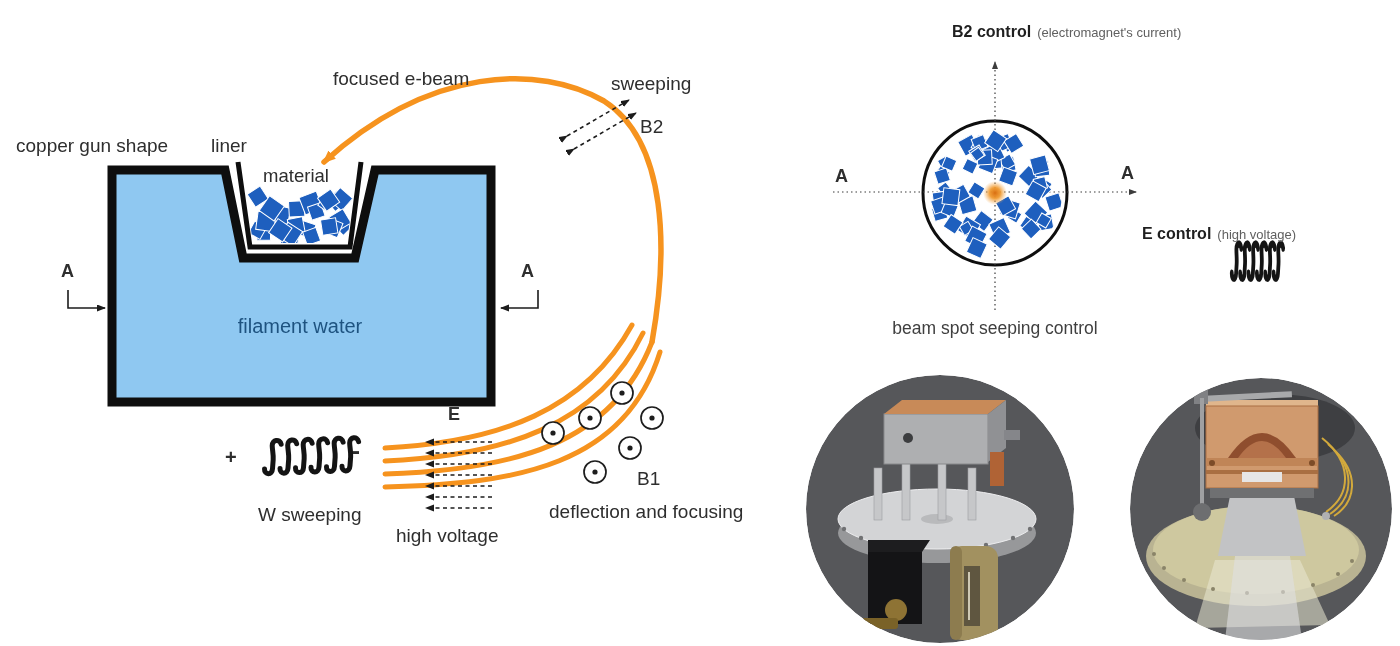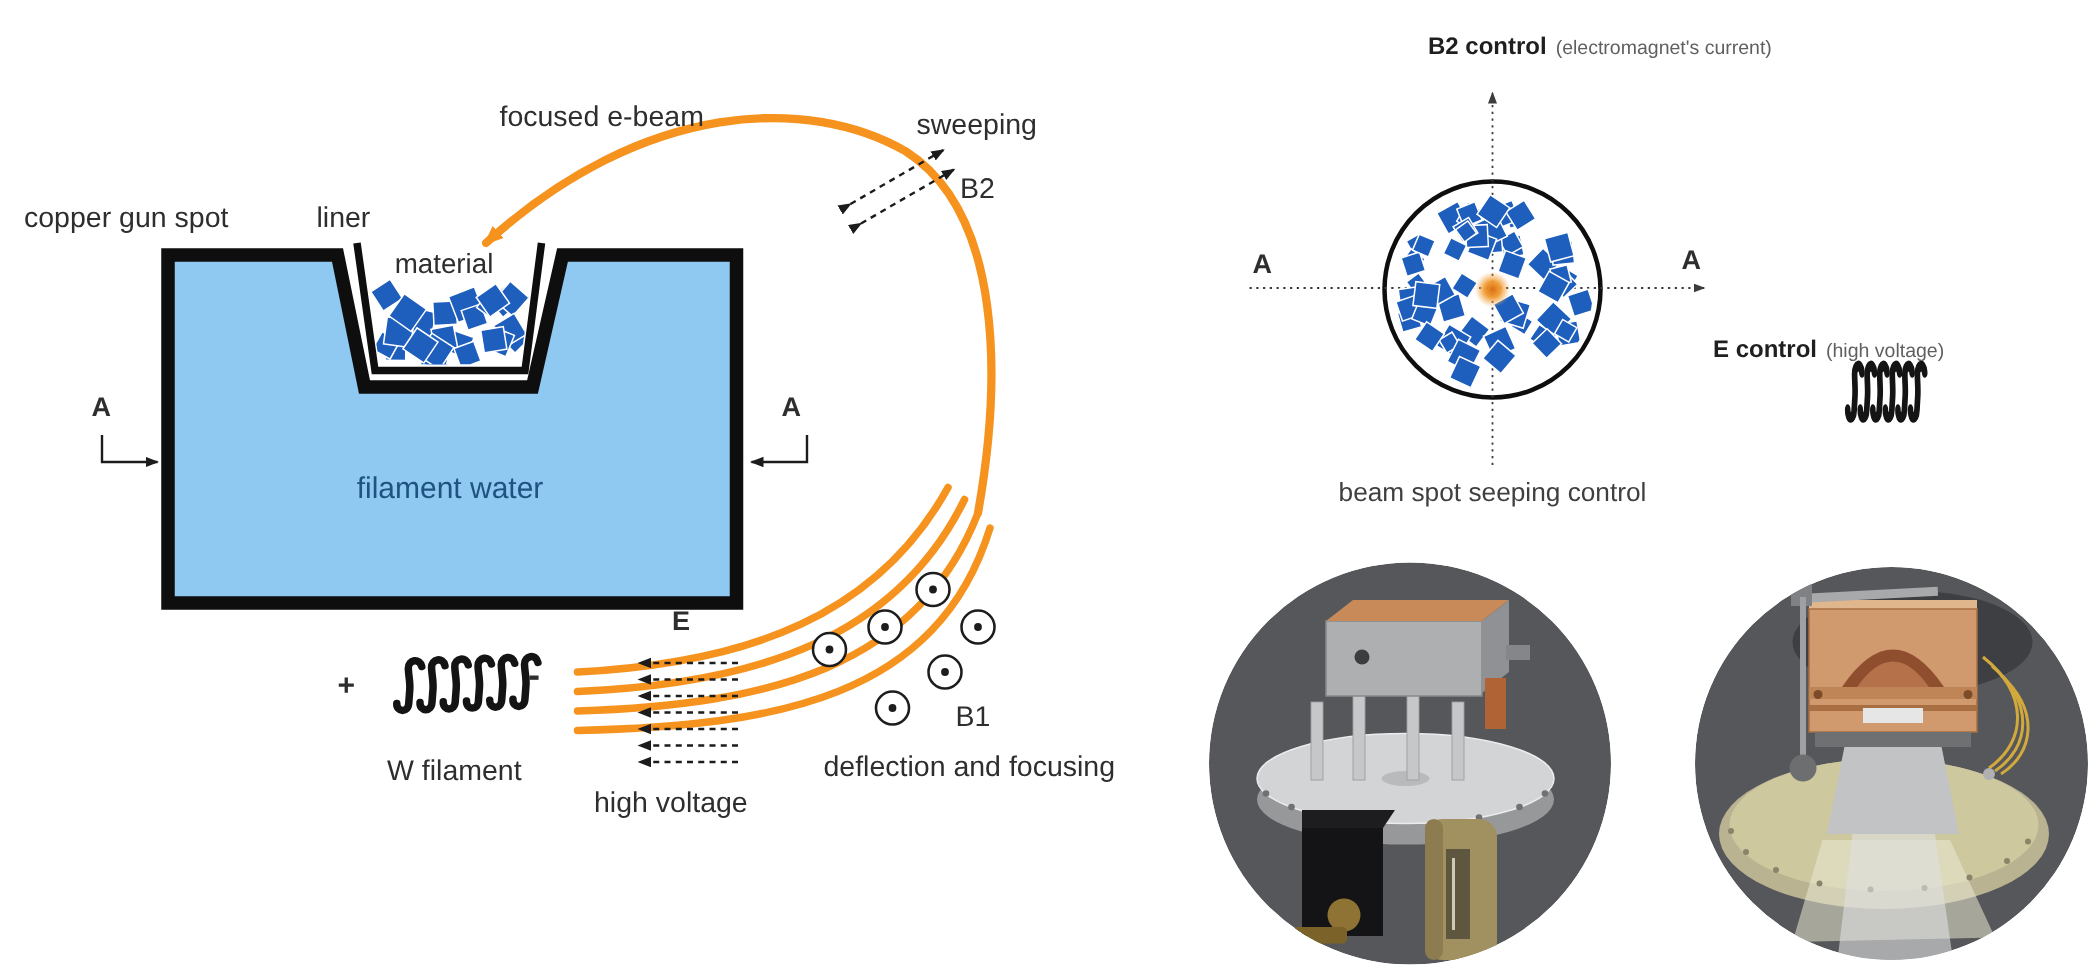--- a/index.html
+++ b/index.html
@@ -313,32 +313,32 @@
 
       <g fill="none" stroke="#d2a93c" stroke-width="2">
         <path d="M 1322,438 C 1352,462 1352,494 1326,512"></path>
         <path d="M 1328,444 C 1356,468 1354,498 1330,514"></path>
         <path d="M 1334,450 C 1360,474 1356,502 1334,516"></path>
       </g>
       <circle cx="1326" cy="516" r="4" fill="#b0b0b2"></circle>
     </g>
   </svg>
 
-  <div class="lbl" style="left:16px;top:136px;">copper gun spot</div>
+  <div class="lbl" style="left:16px;top:136px;">copper gun shape</div>
   <div class="lbl" style="left:211px;top:136px;">liner</div>
   <div class="lbl" style="left:333px;top:69px;">focused e-beam</div>
   <div class="lbl" style="left:611px;top:74px;">sweeping</div>
   <div class="lbl" style="left:640px;top:106px;margin-top:11px;">B2</div>
   <div class="lbl marker-letter" style="left:61px;top:262px;">A</div>
   <div class="lbl marker-letter" style="left:521px;top:262px;">A</div>
   <div class="lbl water center" style="left:300px;top:315px;">filament water</div>
   <div class="lbl marker-letter" style="left:448px;top:405px;">E</div>
   <div class="lbl sign" style="left:225px;top:446px;font-size:20px;">+</div>
   <div class="lbl sign" style="left:352px;top:438px;font-size:24px;">-</div>
-  <div class="lbl" style="left:258px;top:505px;">W filament</div>
+  <div class="lbl" style="left:258px;top:505px;">W sweeping</div>
   <div class="lbl" style="left:396px;top:526px;">high voltage</div>
   <div class="lbl" style="left:637px;top:469px;">B1</div>
   <div class="lbl" style="left:549px;top:502px;">deflection and focusing</div>
 
   <div class="lbl" style="left:952px;top:21px;">
     <span class="ctl-title">B2 control</span><span class="ctl-sub">(electromagnet's current)</span>
   </div>
   <div class="lbl marker-letter" style="left:835px;top:167px;">A</div>
   <div class="lbl marker-letter" style="left:1121px;top:164px;">A</div>
   <div class="lbl" style="left:1142px;top:179px;margin-top:44px;">

